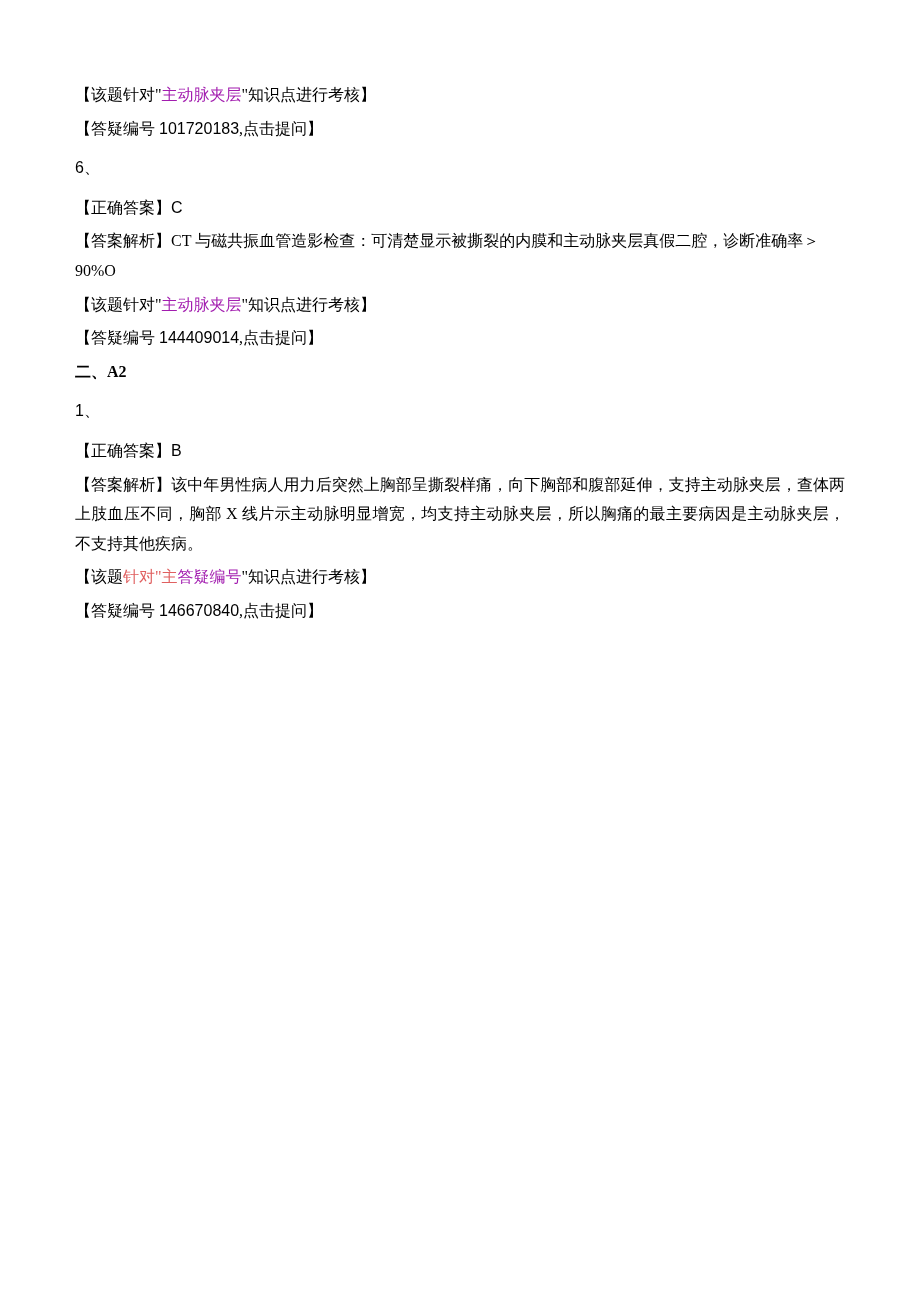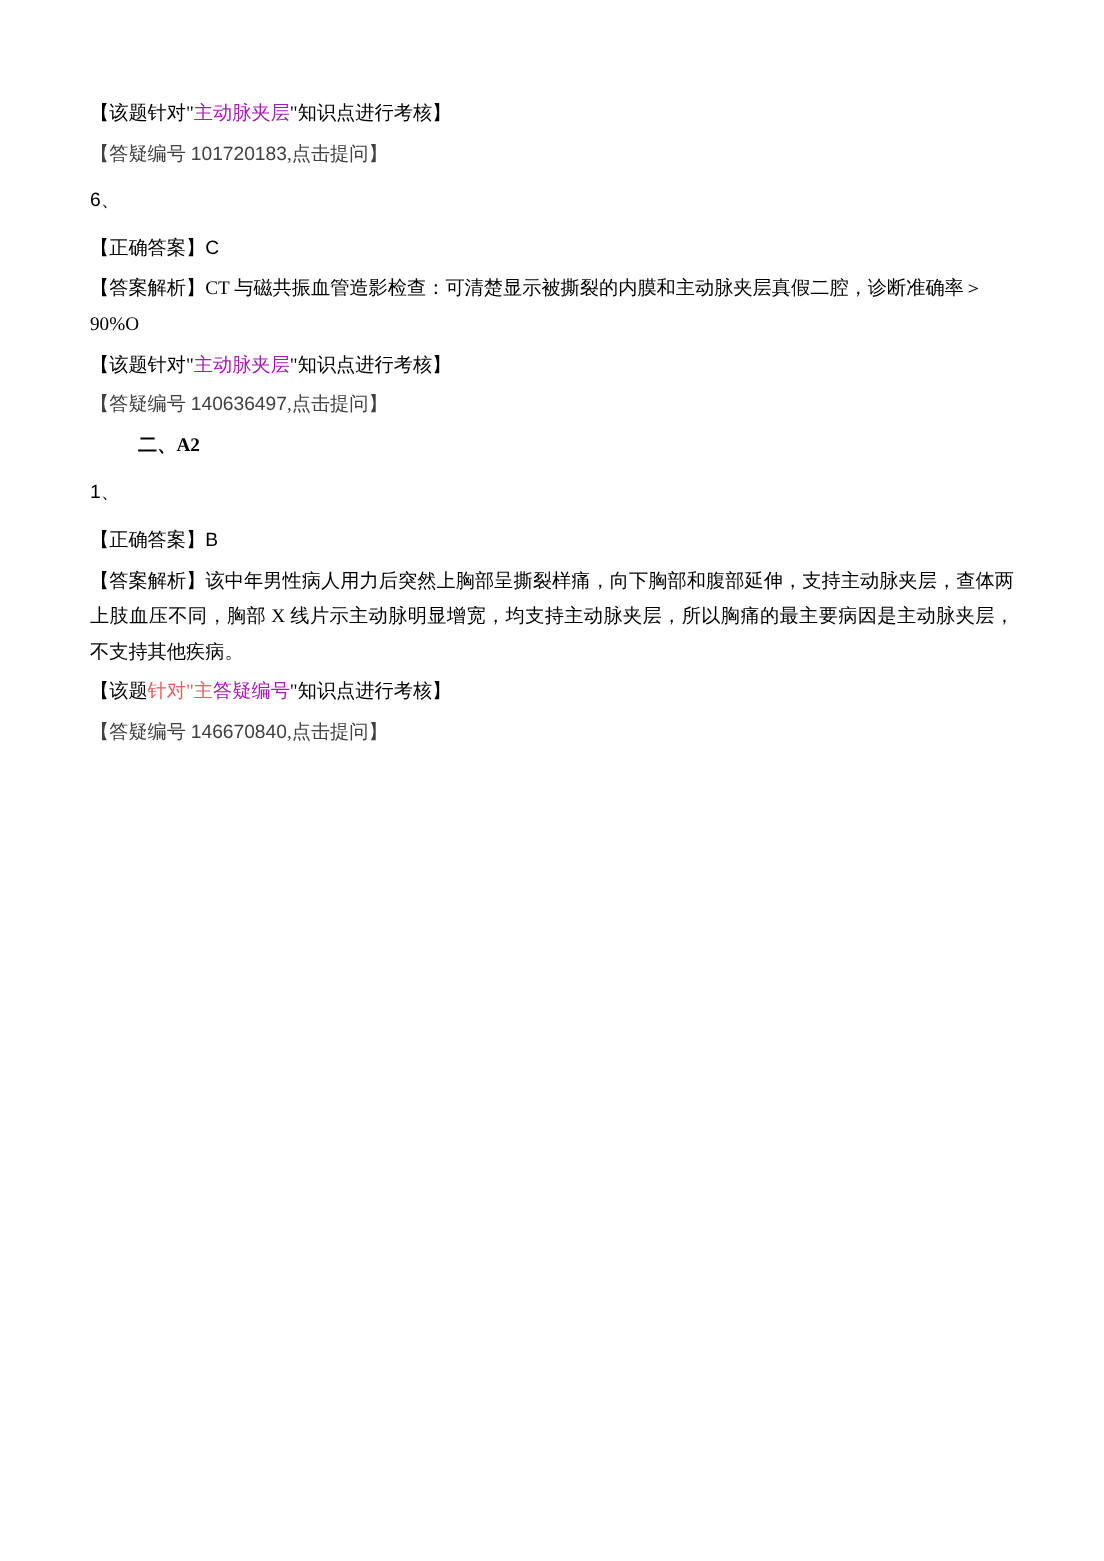--- a/index.html
+++ b/index.html
@@ -13,29 +13,28 @@
     width: 920px;
     box-sizing: border-box;
   }
   .block {
     margin-bottom: 4px;
   }
   .link-green {
     color: #a21caf;
   }
   .link-blue {
-    color: #404040;
+    color: #000000;
   }
   .sans {
     font-family: Arial, "Helvetica Neue", sans-serif;
   }
   .section-head {
     font-family: "SimSun", "宋体", serif;
     font-weight: bold;
-    margin-left: 40px;
   }
   .section-head .a2 {
     font-family: "Times New Roman", serif;
     font-weight: bold;
   }
   .qnum {
     margin-top: 10px;
     margin-bottom: 10px;
   }
   .red {
@@ -57,21 +56,21 @@
 <div class="block">
   <span>【正确答案】</span><span class="sans">C</span>
 </div>
 <div class="block">
   <span>【答案解析】</span><span>CT 与磁共振血管造影检查：可清楚显示被撕裂的内膜和主动脉夹层真假二腔，诊断准确率＞90%O</span>
 </div>
 <div class="block">
   <span>【该题针对"</span><span class="link-green">主动脉夹层</span><span>"知识点进行考核】</span>
 </div>
 <div class="block">
-  <span class="link-blue"><span>【答疑编号 </span><span class="sans">140636497</span><span>,点击提问】</span></span>
+  <span class="link-blue"><span>【答疑编号 </span><span class="sans">144409014</span><span>,点击提问】</span></span>
 </div>
 
 <div class="block section-head">
   <span>二、</span><span class="a2">A2</span>
 </div>
 
 <div class="qnum sans">1、</div>
 
 <div class="block">
   <span>【正确答案】</span><span class="sans">B</span>

